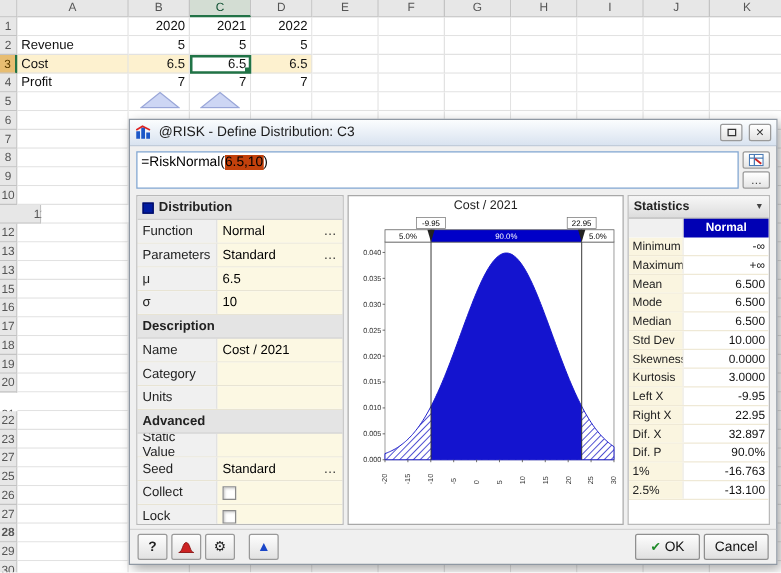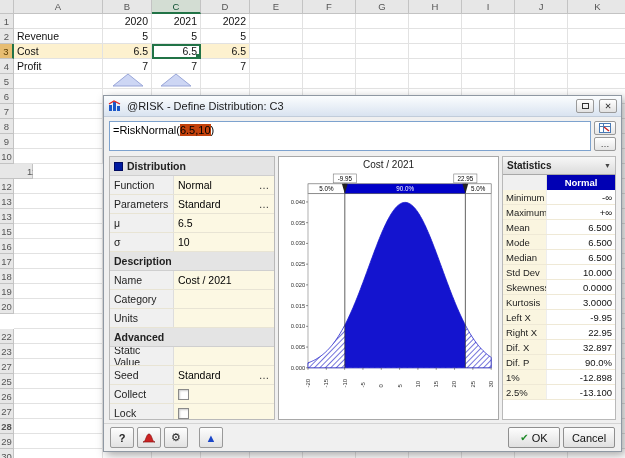--- a/index.html
+++ b/index.html
@@ -755,21 +755,21 @@
             <div class="srow">
               <div class="slabel">Dif. X</div>
               <div class="svalue">32.897</div>
             </div>
             <div class="srow">
               <div class="slabel">Dif. P</div>
               <div class="svalue">90.0%</div>
             </div>
             <div class="srow">
               <div class="slabel">1%</div>
-              <div class="svalue">-12.898</div>
+              <div class="svalue">-16.763</div>
             </div>
             <div class="srow">
               <div class="slabel">2.5%</div>
               <div class="svalue">-13.100</div>
             </div>
           </div>
       </div>
     </div>
 
     <div class="bottombar">

